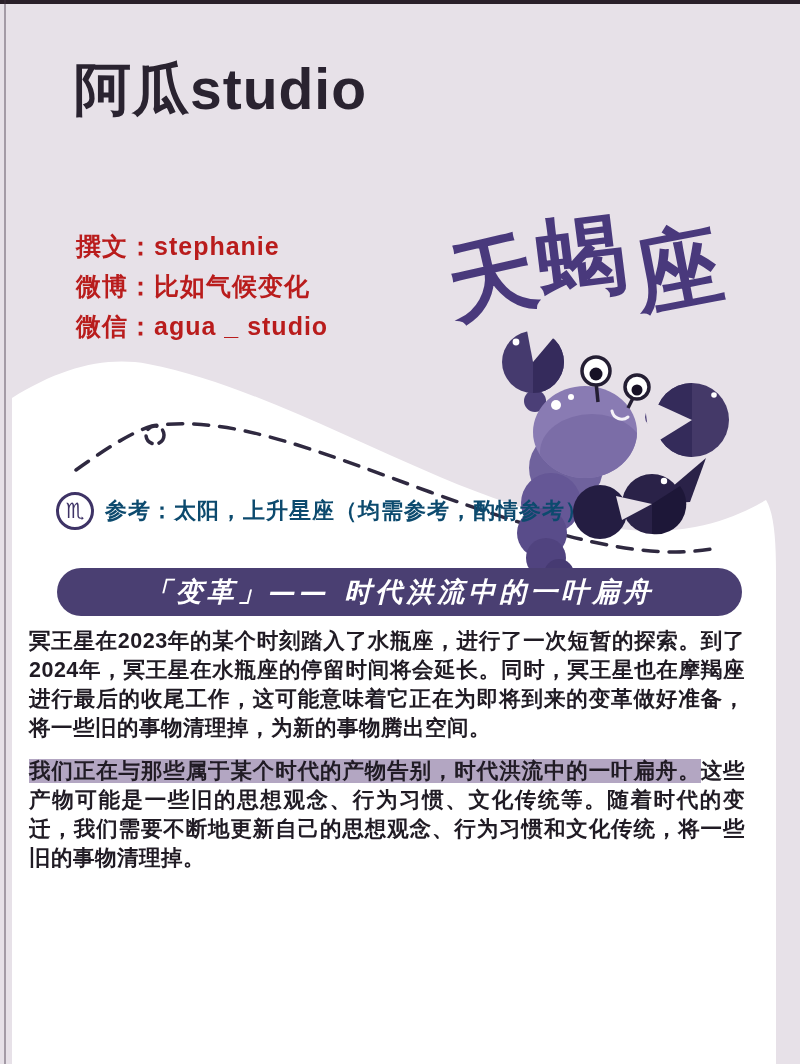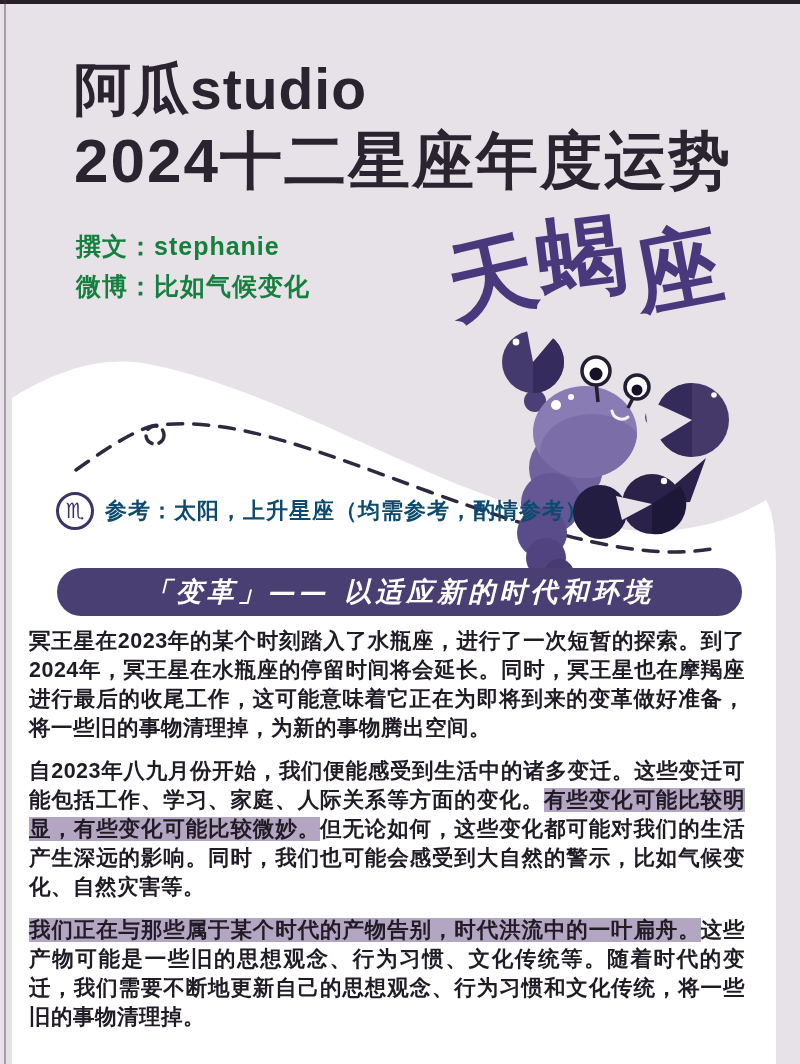--- a/index.html
+++ b/index.html
@@ -10,21 +10,21 @@
   }
   .top-border{position:absolute;top:0;left:0;right:0;height:4px;background:#2a2029;}
   .left-seam{position:absolute;top:0;left:4px;width:2px;height:100%;background:rgba(64,50,68,.4);}
   .bg-art{position:absolute;inset:0;}
 
   .title-block{position:absolute;left:74px;top:58px;color:var(--title,#2a2330);font-weight:800;}
   .title-line1{font-size:57px;line-height:1.1;letter-spacing:1px;}
   .title-line2{font-size:62px;line-height:1.1;margin-top:6px;letter-spacing:2px;}
 
   .credits{position:absolute;left:76px;top:226px;font-size:25px;line-height:40px;
-    color:#15803d;font-weight:600;letter-spacing:1px;}
+    color:#b91c1c;font-weight:600;letter-spacing:1px;}
 
   .sign-name{position:absolute;left:444px;top:218px;display:flex;gap:6px;
     color:var(--accent,#49397c);font-weight:800;font-size:88px;line-height:1;}
   .sign-char{display:inline-block;}
   .sign-char:nth-child(1){transform:rotate(-13deg) translateY(16px);}
   .sign-char:nth-child(2){transform:rotate(-7deg) translateY(-4px);}
   .sign-char:nth-child(3){transform:rotate(-11deg) translateY(8px);}
 
   .ref-row{position:absolute;left:56px;top:492px;display:flex;align-items:center;gap:11px;}
   .zodiac-badge{width:32px;height:32px;border:3px solid #3e3366;border-radius:50%;
@@ -118,41 +118,40 @@
         <circle cx="637" cy="390" r="5.5" fill="#171126"></circle>
       </g>
     </g>
   </svg>
 
   <div class="top-border"></div>
   <div class="left-seam"></div>
 
   <div class="title-block">
     <div class="title-line1">阿瓜studio</div>
-    <div class="title-line2">2024十二星座年度运势</div>
   </div>
 
   <div class="credits">
     <div>撰文：stephanie</div>
     <div>微博：比如气候变化</div>
+    <div>微信：agua _ studio</div>
   </div>
 
   <div class="sign-name">
     <span class="sign-char">天</span>
     <span class="sign-char">蝎</span>
     <span class="sign-char">座</span>
   </div>
 
   <div class="ref-row">
     <span class="zodiac-badge">♏</span>
     <span class="ref-text">参考：太阳，上升星座（均需参考，酌情参考）</span>
   </div>
 
   <div class="banner">
-    <span class="banner-text">「变革」—— 以适应新的时代和环境</span>
+    <span class="banner-text">「变革」—— 时代洪流中的一叶扁舟</span>
   </div>
 
   <div class="article">
       <p><span>冥王星在2023年的某个时刻踏入了水瓶座，进行了一次短暂的探索。到了2024年，冥王星在水瓶座的停留时间将会延长。同时，冥王星也在摩羯座进行最后的收尾工作，这可能意味着它正在为即将到来的变革做好准备，将一些旧的事物清理掉，为新的事物腾出空间。</span></p>
-      <p><span>自2023年八九月份开始，我们便能感受到生活中的诸多变迁。这些变迁可能包括工作、学习、家庭、人际关系等方面的变化。</span><span class="hl">有些变化可能比较明显，有些变化可能比较微妙。</span><span>但无论如何，这些变化都可能对我们的生活产生深远的影响。同时，我们也可能会感受到大自然的警示，比如气候变化、自然灾害等。</span></p>
       <p><span class="hl">我们正在与那些属于某个时代的产物告别，时代洪流中的一叶扁舟。</span><span>这些产物可能是一些旧的思想观念、行为习惯、文化传统等。随着时代的变迁，我们需要不断地更新自己的思想观念、行为习惯和文化传统，将一些旧的事物清理掉。</span></p>
     </div>
 </div>
 
 </body></html>

